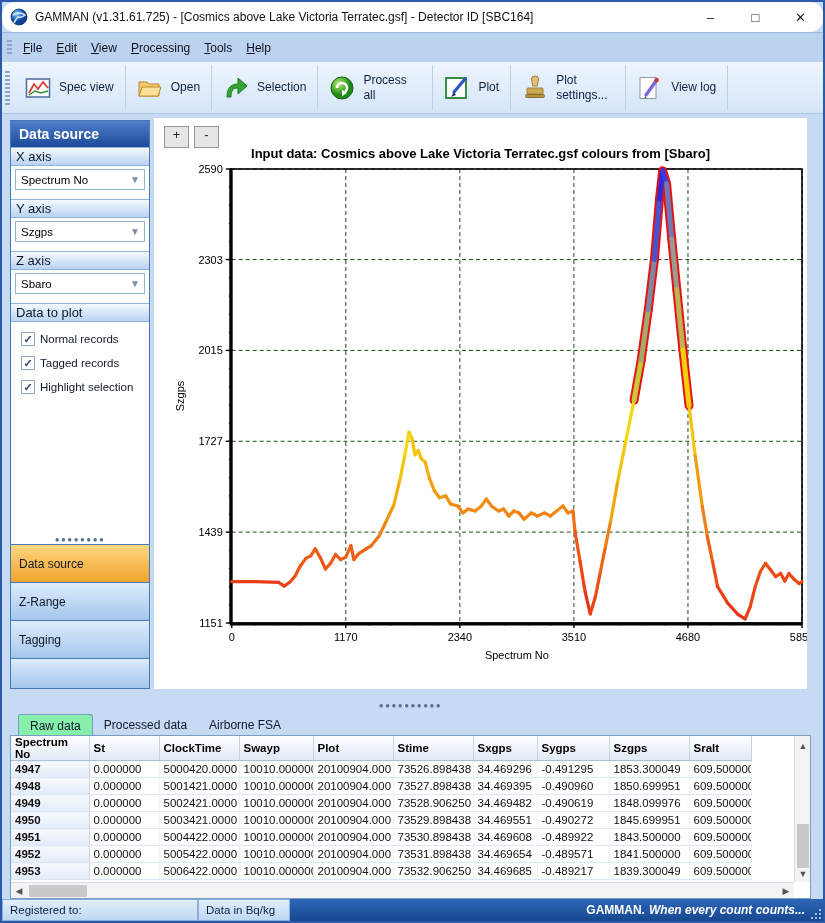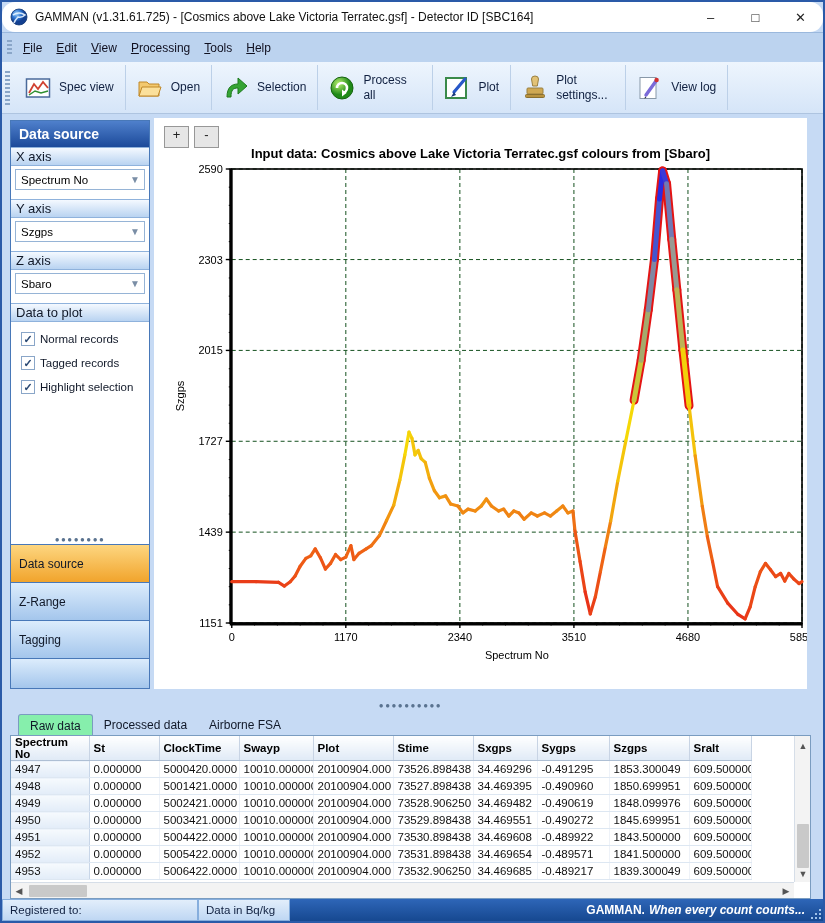--- a/index.html
+++ b/index.html
@@ -67,21 +67,21 @@
   .tab.active { background:#86efac; border:1px solid #7a9cc0; border-bottom:none; border-radius:3px 3px 0 0;
                 position:relative; top:1px; }
   .table-wrap { flex:1; background:#fff; border:1px solid #7a9cc0; position:relative; display:flex;
                 flex-direction:column; min-height:0; }
   .tbl-scroller { flex:1; overflow:hidden; margin-right:16px; }
   table { border-collapse:collapse; table-layout:fixed; width:740px; }
   th { height:22px; font-size:11.5px; text-align:left; padding:0 4px; font-weight:bold; color:#000;
        background:linear-gradient(#ffffff,#e0eaf6); border-right:1px solid #c8d4e4; border-bottom:1px solid #aebfd4; }
   td { height:17px; font-size:11.5px; padding:0 4px; color:#101010; border-right:1px solid #eef2f8;
        border-bottom:1px solid #dde7f2; white-space:nowrap; overflow:hidden; }
-  td.rowlabel { font-weight:normal; background:linear-gradient(#f6fafd,#e2ecf8); border-right:1px solid #c8d6e8; }
+  td.rowlabel { font-weight:bold; background:linear-gradient(#f6fafd,#e2ecf8); border-right:1px solid #c8d6e8; }
   
   .vscroll { position:absolute; top:0; right:0; width:16px; bottom:16px; background:#f3f3f3;
              border-left:1px solid #d6dee8; }
   .hscroll { height:16px; flex:none; background:#f3f3f3; border-top:1px solid #d6dee8; display:flex;
              align-items:center; position:relative; margin-right:16px; }
   .scroll-arrow { width:16px; height:16px; display:flex; align-items:center; justify-content:center;
                   font-size:9px; color:#555; flex:none; }
   .thumb { background:#c9c9c9; border-radius:1px; }
   .h-thumb { width:58px; height:12px; margin-left:2px; }
   .v-thumb { position:absolute; left:2px; width:12px; top:88px; height:44px; }

